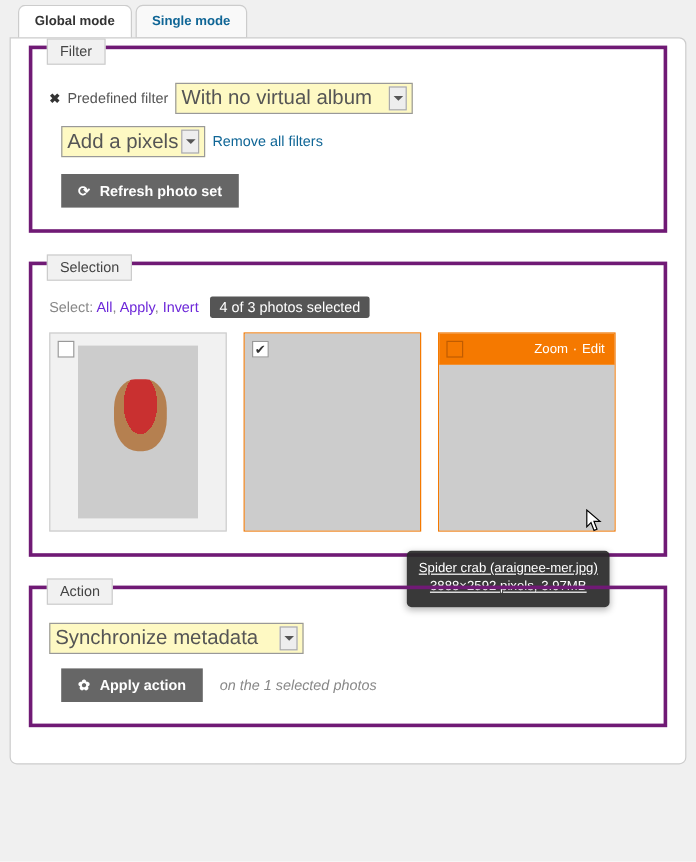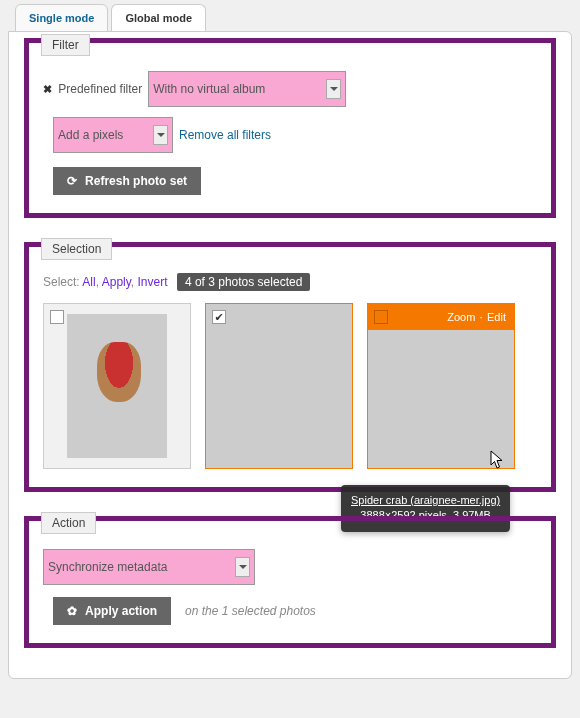--- a/index.html
+++ b/index.html
@@ -18,33 +18,33 @@
   }
   .tab.active { background: #fff; border-bottom-color: #fff; color: #333; font-weight: bold; }
   .tab.link { color: #106696; font-weight: bold; }
   .panel {
     background: #fff; border: 1px solid #ccc; margin: 0 8px 8px 8px;
     padding: 6px 15px 30px 15px; border-radius: 0 6px 6px 6px;
     position: relative; top: -1px;
   }
   .page-title { text-align: right; font-size: 18px; color: #444; margin: 6px 4px 18px 0; }
   fieldset {
-    border: 5px solid #701a75; margin: 0 0 24px 0; padding: 28px 6px 18px 14px;
+    border: 3px solid #701a75; margin: 0 0 24px 0; padding: 28px 6px 18px 14px;
     position: relative;
   }
   legend {
     position: absolute; top: -9px; left: 12px;
     background: #f1f1f1; border: 1px solid #ccc; padding: 3px 10px;
     font-size: 12px; color: #444;
   }
   .row { display: flex; align-items: center; gap: 6px; margin-bottom: 10px; }
   .x-del { color: #333; font-weight: bold; cursor: pointer; font-size: 11px; }
   .sel {
-    border: 1px solid #999; background: #f9a8d4; font-size: 12px;
-    height: 36px; display:flex; align-items:center; padding: 0 4px;
+    border: 1px solid #999; background: #fef9c3; font-size: 17px;
+    height: 26px; display:flex; align-items:center; padding: 0 4px;
   }
   .sel .arrow {
     width: 15px; height: 20px; margin-left: auto; background: #eee;
     border: 1px solid #aaa; display:flex; align-items:center; justify-content:center;
   }
   .sel .arrow::after {
     content:""; border: 4px solid transparent; border-top-color: #555; margin-top:4px;
   }
   .link { color: #106696; cursor: pointer; }
   .btn-dark {
@@ -104,22 +104,22 @@
   .img-crab {
     background: radial-gradient(ellipse at 50% 60%, #b03c18 0 46px, #a08050 46px 80px, #d2c6a4 80px);
   }
   .hint { color:#888; font-style:italic; margin-left:8px;text-align:right; }
   .thumbs-wrap { position:relative; }
 </style>
 </head>
 <body>
 
 <div class="tabs">
+  <div class="tab active">Global mode</div>
   <div class="tab link">Single mode</div>
-  <div class="tab active">Global mode</div>
 </div>
 
 <div class="panel">
 
   <fieldset>
     <legend>Filter</legend>
     <div class="row">
       <span class="x-del">✖</span>
       <span>Predefined filter</span>
       <div class="sel" style="width:198px">

